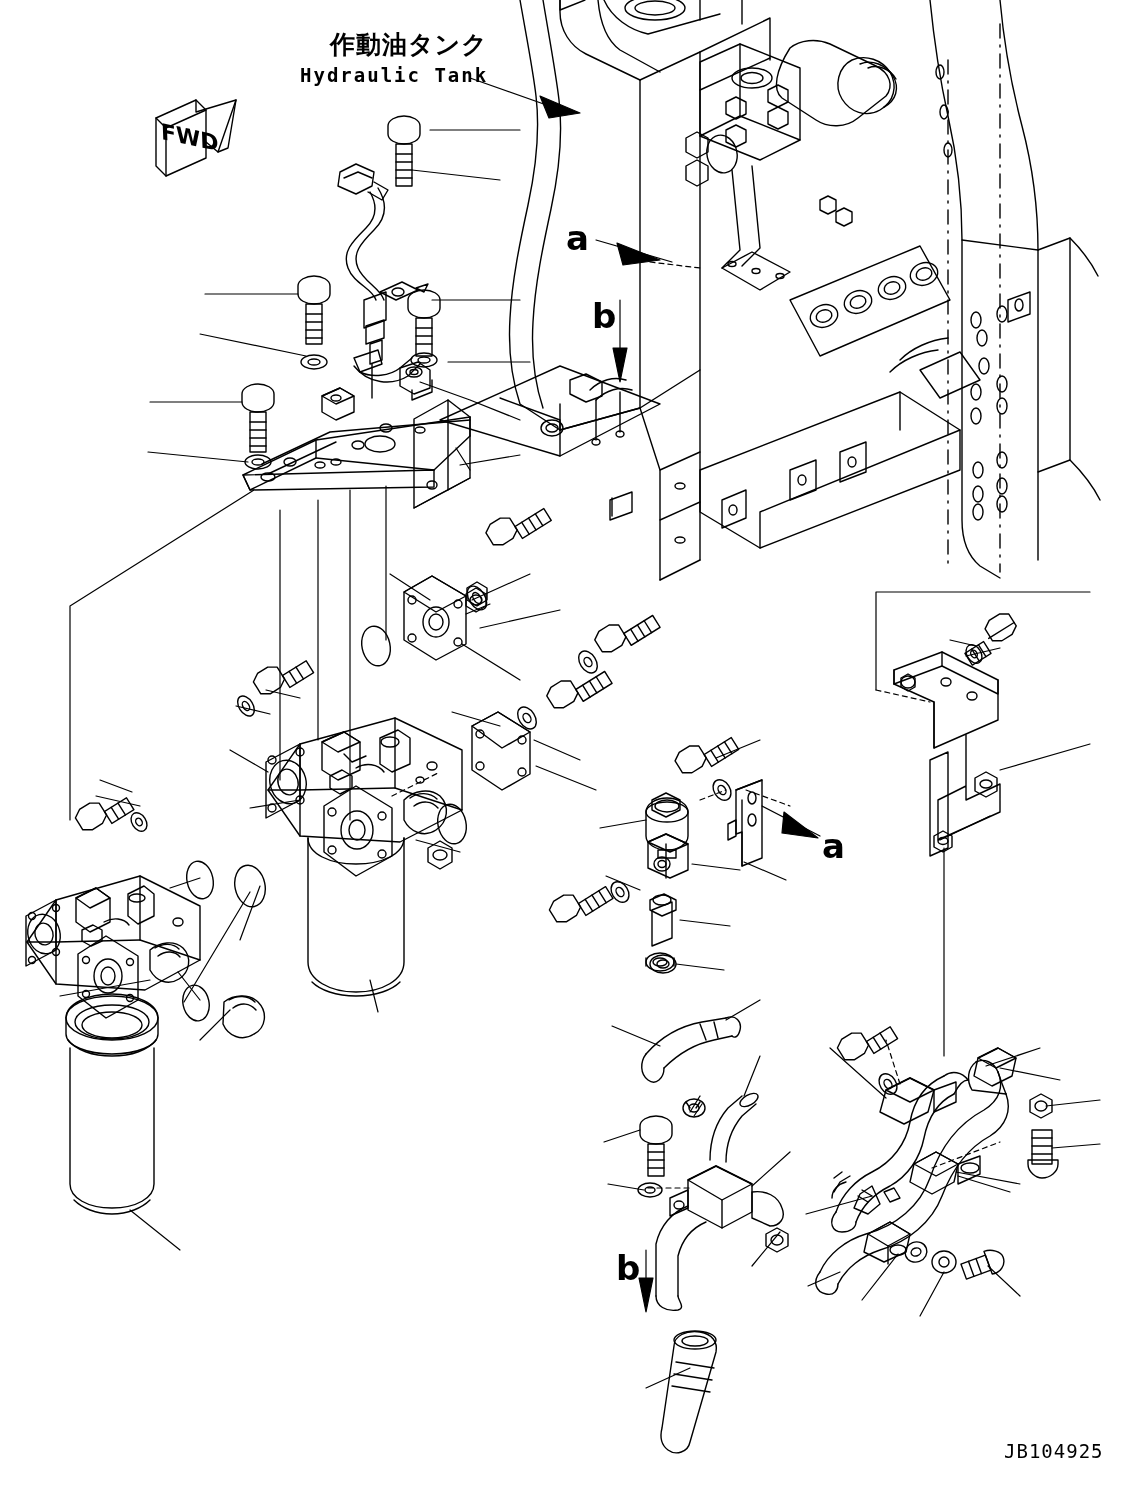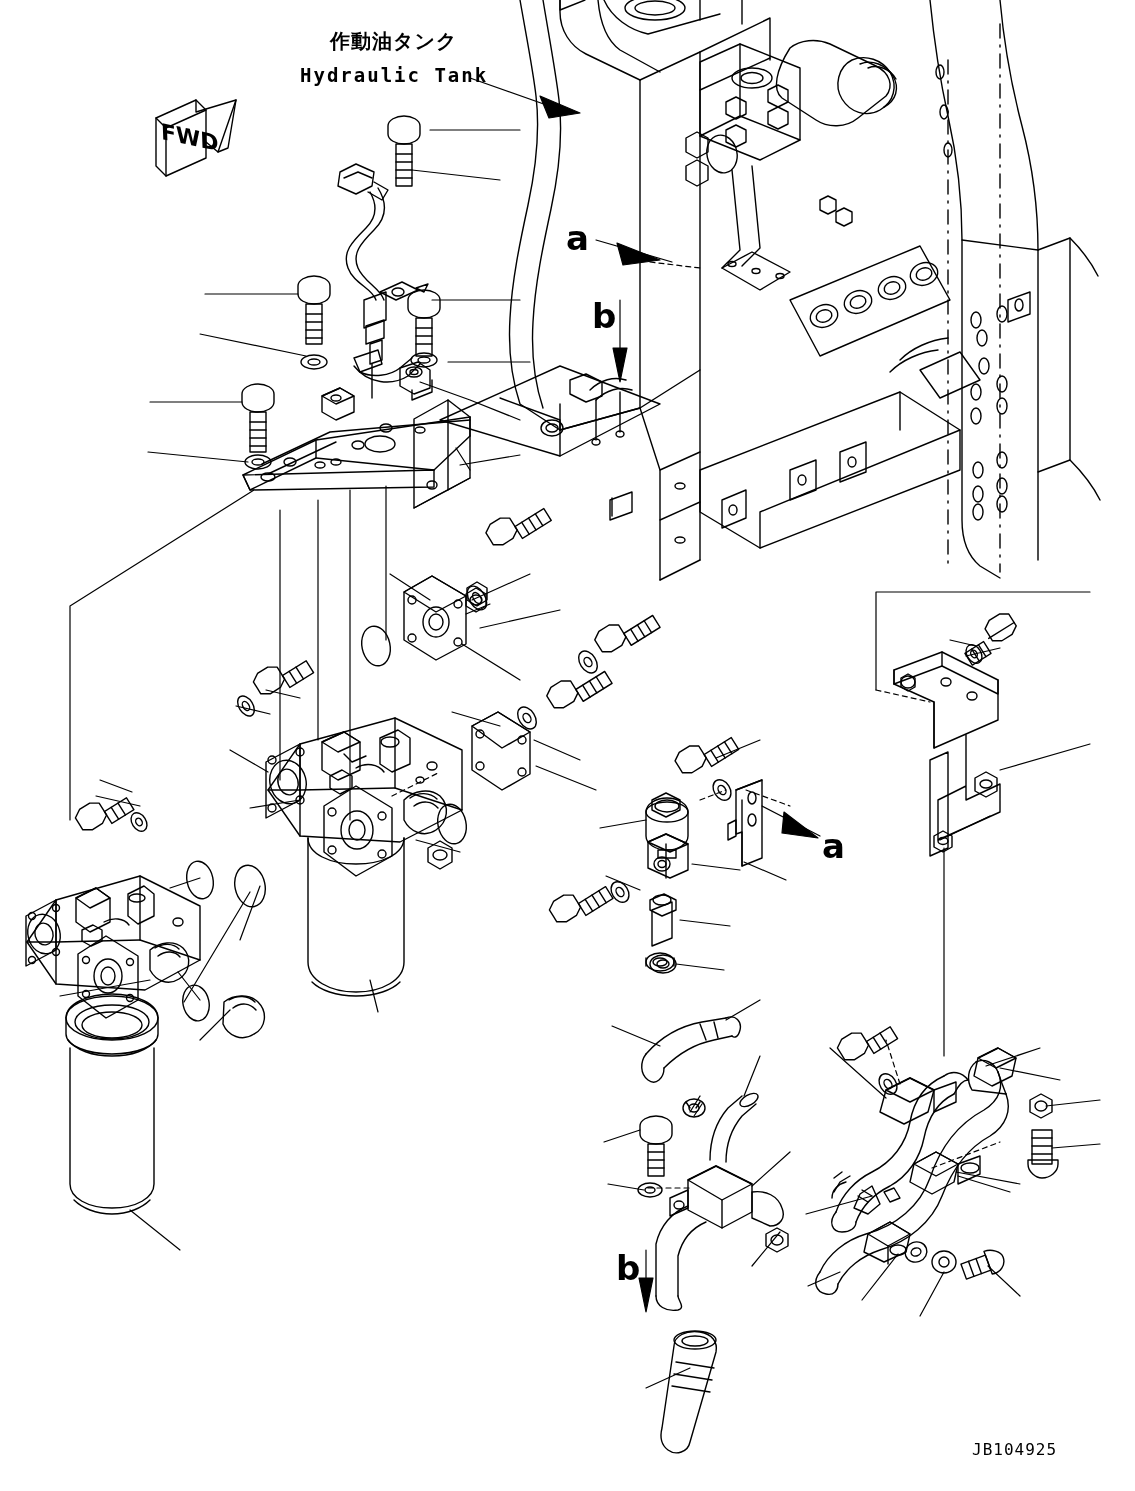--- a/index.html
+++ b/index.html
@@ -1,24 +1,24 @@
 <!DOCTYPE html>
 <html><head>
 <meta charset="utf-8">
 <style>
   html,body{margin:0;padding:0;background:#fff;}
   body{width:1135px;height:1491px;position:relative;overflow:hidden;
        font-family:"DejaVu Sans",sans-serif;}
   #sheet{position:absolute;left:0;top:0;width:1135px;height:1491px;}
   svg{position:absolute;left:0;top:0;}
   .lbl{position:absolute;white-space:pre;color:#000;}
-  .jp{font-family:Liberation Sans, sans-serif;font-size:20px;font-weight:700;letter-spacing:1px;}
+  .jp{font-family:Liberation Sans, sans-serif;font-size:25px;font-weight:700;letter-spacing:1px;}
   .en{font-family:"DejaVu Sans Mono","Liberation Mono",monospace;font-size:19px;font-weight:700;letter-spacing:2px;}
   .sect{font-family:"DejaVu Sans",sans-serif;font-size:34px;font-weight:700;}
-  .dwg{font-family:"DejaVu Sans Mono","Liberation Mono",monospace;font-size:16px;letter-spacing:1px;}
+  .dwg{font-family:"DejaVu Sans Mono","Liberation Mono",monospace;font-size:19px;letter-spacing:1px;margin-left:32px;}
   .fwd{font-family:"DejaVu Sans",sans-serif;font-size:22px;font-weight:700;}
 </style>
 </head>
 <body>
 
 <div id="sheet">
 
 <svg width="1135" height="1491" viewBox="0 0 1135 1491" fill="none" stroke="#000" stroke-width="1.4" stroke-linecap="round" stroke-linejoin="round">
 
   <g>

